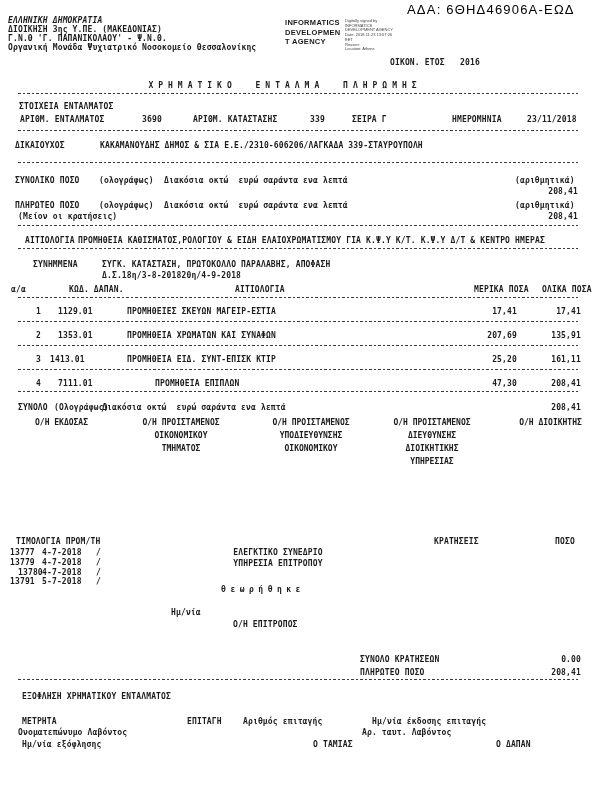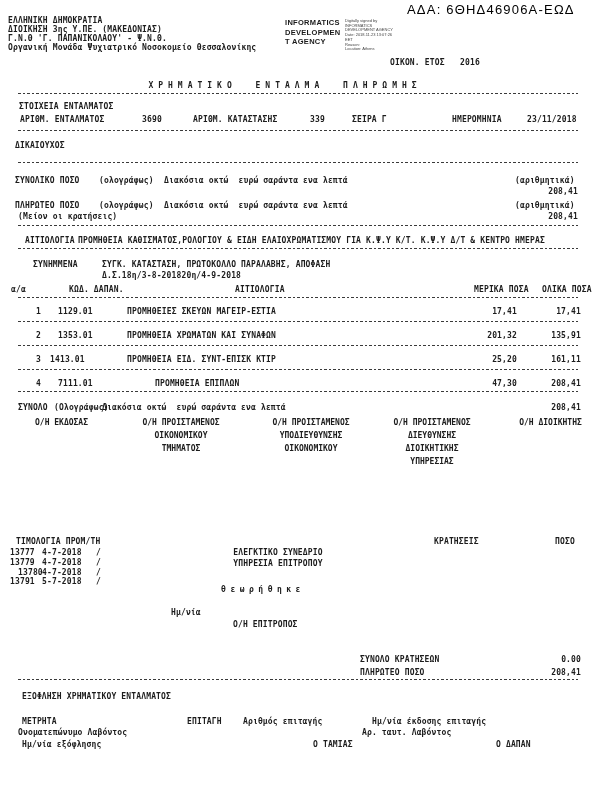--- a/index.html
+++ b/index.html
@@ -23,21 +23,21 @@
   .sigcol span{display:block;white-space:pre;line-height:13px;}
 </style>
 </head>
 <body>
 
 <div class="page">
 
   <span class="t ada" style="left:407px;top:5px;">ΑΔΑ: 6ΘΗΔ46906Α-ΕΩΔ</span>
 
   <div>
-    <span class="t" style="left:8px;top:16px;">ΕΛΛΗΝΙΚΗ ΔΗΜΟΚΡΑΤΙΑ</span>
+    <span class="t" style="left:8px;top:16px;font-style:italic;">ΕΛΛΗΝΙΚΗ ΔΗΜΟΚΡΑΤΙΑ</span>
     <span class="t" style="left:8px;top:25px;">ΔΙΟΙΚΗΣΗ 3ης Υ.ΠΕ. (ΜΑΚΕΔΟΝΙΑΣ)</span>
     <span class="t" style="left:8px;top:34px;">Γ.Ν.Θ 'Γ. ΠΑΠΑΝΙΚΟΛΑΟΥ' - Ψ.Ν.Θ.</span>
     <span class="t" style="left:8px;top:43px;">Οργανική Μονάδα Ψυχιατρικό Νοσοκομείο Θεσσαλονίκης</span>
   </div>
 
   <div class="stampbig">
     <span>INFORMATICS</span>
     <span>DEVELOPMEN</span>
     <span>T AGENCY</span>
   </div>
@@ -63,20 +63,21 @@
   <span class="t" style="left:142px;top:115px;">3690</span>
   <span class="t" style="left:193px;top:115px;">ΑΡΙΘΜ. ΚΑΤΑΣΤΑΣΗΣ</span>
   <span class="t" style="left:310px;top:115px;">339</span>
   <span class="t" style="left:352px;top:115px;">ΣΕΙΡΑ Γ</span>
   <span class="t" style="left:452px;top:115px;">ΗΜΕΡΟΜΗΝΙΑ</span>
   <span class="t" style="left:527px;top:115px;">23/11/2018</span>
 
   <div class="dash" style="top:130px;"></div>
 
   <span class="t" style="left:15px;top:141px;">ΔΙΚΑΙΟΥΧΟΣ</span>
+  <span class="t" style="left:100px;top:141px;">ΚΑΚΑΜΑΝΟΥΔΗΣ ΔΗΜΟΣ &amp; ΣΙΑ Ε.Ε./2310-606206/ΛΑΓΚΑΔΑ 339-ΣΤΑΥΡΟΥΠΟΛΗ</span>
 
   <div class="dash" style="top:162px;"></div>
 
   <span class="t" style="left:15px;top:176px;">ΣΥΝΟΛΙΚΟ ΠΟΣΟ</span>
   <span class="t" style="left:99px;top:176px;">(ολογράφως)</span>
   <span class="t" style="left:164px;top:176px;">Διακόσια οκτώ  ευρώ σαράντα ενα λεπτά</span>
   <span class="t" style="left:515px;top:176px;">(αριθμητικά)</span>
   <span class="t r" style="left:518px;top:187px;width:60px;">208,41</span>
 
   <span class="t" style="left:15px;top:201px;">ΠΛΗΡΩΤΕΟ ΠΟΣΟ</span>
@@ -112,21 +113,21 @@
     <span class="t" style="left:127px;top:307px;">ΠΡΟΜΗΘΕΙΕΣ ΣΚΕΥΩΝ ΜΑΓΕΙΡ-ΕΣΤΙΑ</span>
     <span class="t r" style="left:457px;top:307px;width:60px;">17,41</span>
     <span class="t r" style="left:521px;top:307px;width:60px;">17,41</span>
   </div>
   <div class="dash" style="top:321px;"></div>
 
   <div>
     <span class="t" style="left:36px;top:331px;">2</span>
     <span class="t" style="left:58px;top:331px;">1353.01</span>
     <span class="t" style="left:127px;top:331px;">ΠΡΟΜΗΘΕΙΑ ΧΡΩΜΑΤΩΝ ΚΑΙ ΣΥΝΑΦΩΝ</span>
-    <span class="t r" style="left:457px;top:331px;width:60px;">201,32</span>
+    <span class="t r" style="left:457px;top:331px;width:60px;">207,69</span>
     <span class="t r" style="left:521px;top:331px;width:60px;">135,91</span>
   </div>
   <div class="dash" style="top:345px;"></div>
 
   <div>
     <span class="t" style="left:36px;top:355px;">3</span>
     <span class="t" style="left:50px;top:355px;">1413.01</span>
     <span class="t" style="left:127px;top:355px;">ΠΡΟΜΗΘΕΙΑ ΕΙΔ. ΣΥΝΤ-ΕΠΙΣΚ ΚΤΙΡ</span>
     <span class="t r" style="left:457px;top:355px;width:60px;">25,20</span>
     <span class="t r" style="left:521px;top:355px;width:60px;">161,11</span>

